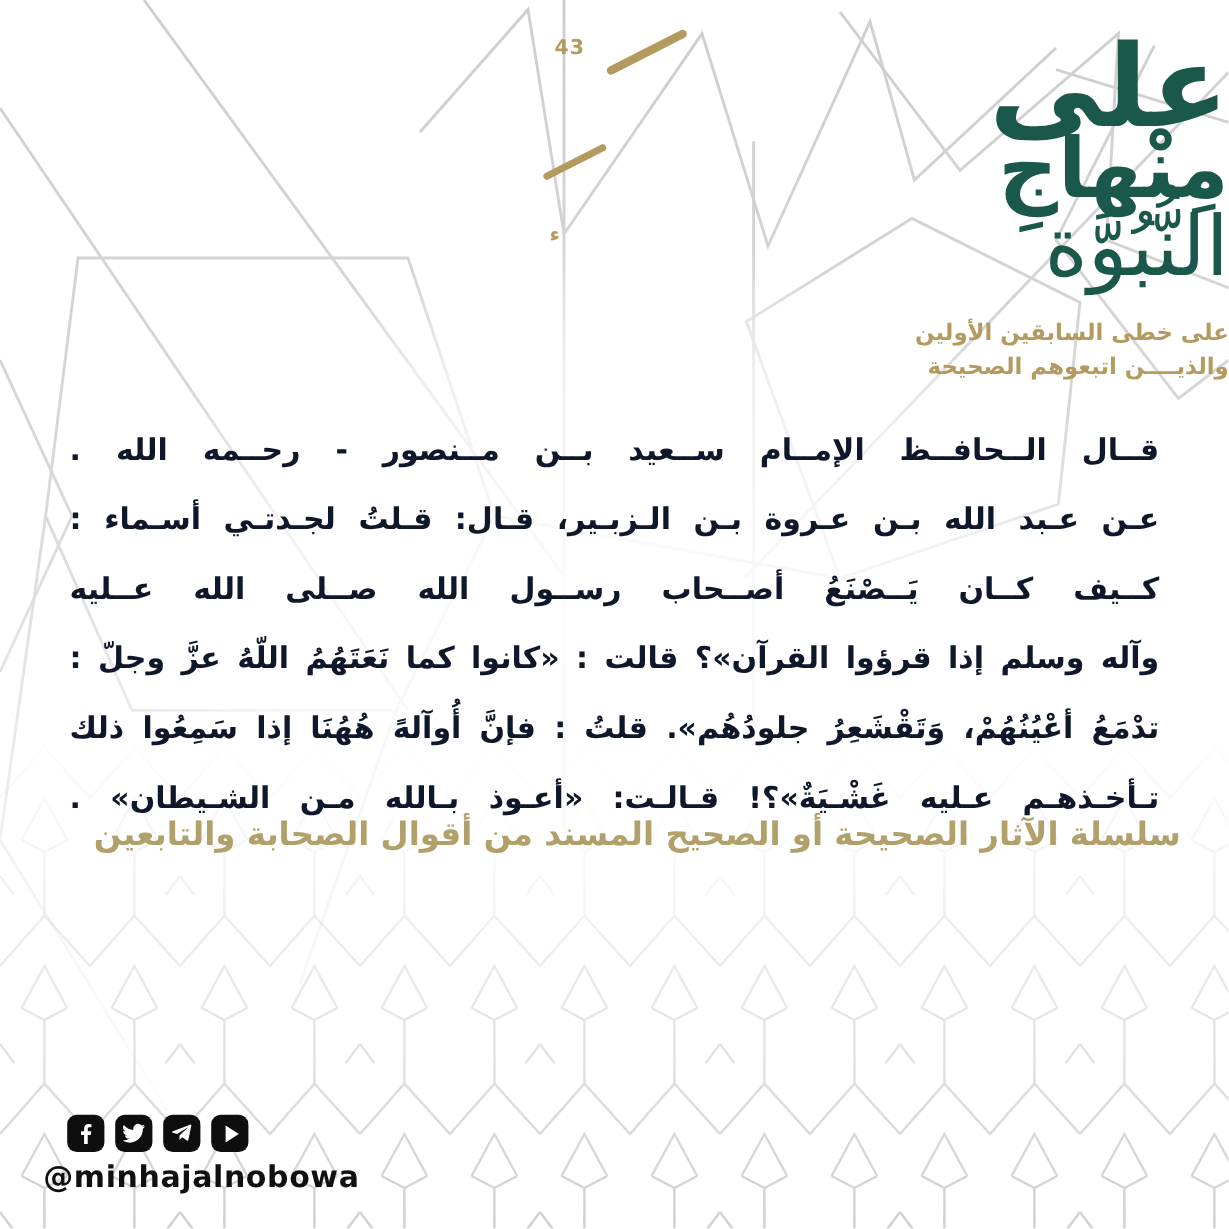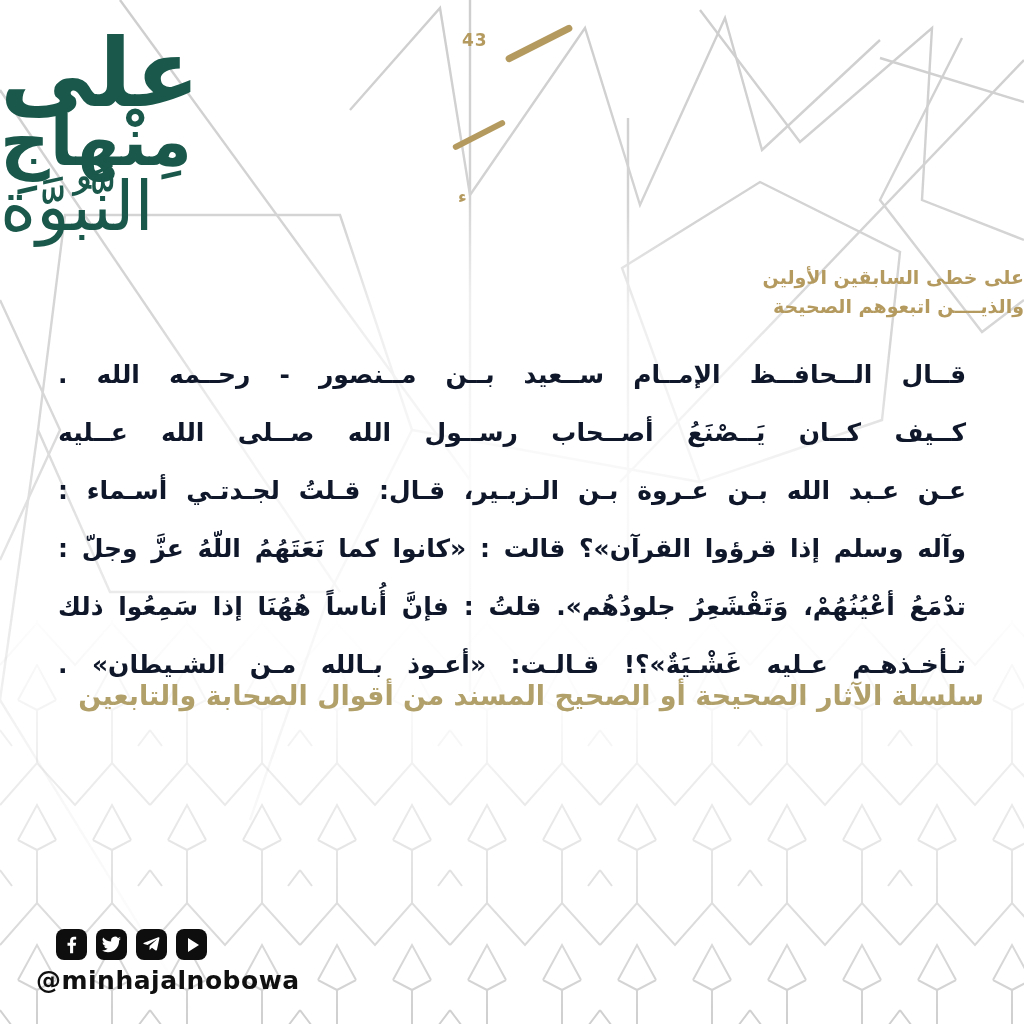--- a/index.html
+++ b/index.html
@@ -8,21 +8,21 @@
     overflow:hidden;font-family:"DejaVu Sans",sans-serif;
   }
   
   .bg-svg{position:absolute;inset:0;z-index:0;}
   .fade{
     position:absolute;inset:0;z-index:1;pointer-events:none;
     background:radial-gradient(ellipse 560px 380px at 50% 49%,
       rgba(255,255,255,.92) 0%, rgba(255,255,255,.6) 55%, rgba(255,255,255,0) 80%);
   }
   
-  .logo{position:absolute;top:26px;left:0;right:0;text-align:left;z-index:2;direction:rtl;}
+  .logo{position:absolute;top:26px;left:0;right:0;text-align:right;z-index:2;direction:rtl;}
   .logo-w1{font-size:95px;line-height:1;font-weight:700;color:#19584a;}
   .logo-w2{font-size:69px;line-height:1;font-weight:700;color:#19584a;margin-top:-14px;}
   .logo-w3{font-size:69px;line-height:1;font-weight:400;color:#19584a;margin-top:-4px;}
   .accent-bar{position:absolute;background:#b49a5e;border-radius:4px;z-index:3;}
   .bar1{left:502px;top:40px;width:74px;height:7px;transform:rotate(-27deg);}
   .bar2{left:450px;top:132px;width:58px;height:6px;transform:rotate(-27deg);}
   .accent-marks{position:absolute;color:#b49a5e;font-weight:700;z-index:3;font-size:17px;letter-spacing:1px;}
   .marks1{left:462px;top:30px;}
   .marks2{left:458px;top:186px;}
   .subtitle{
@@ -122,24 +122,24 @@
   <div class="accent-marks marks1">43</div>
   <div class="accent-marks marks2">ء</div>
 
   <div class="subtitle">
     <div>على خطى السابقين الأولين</div>
     <div>والذيــــن اتبعوهم الصحيحة</div>
   </div>
 
   <div class="body-text">
     <div class="line">قــال الــحافــظ الإمــام ســعيد بــن مــنصور - رحــمه الله .</div>
+    <div class="line">عـن عـبد الله بـن عـروة بـن الـزبـير، قـال: قـلتُ لجـدتـي أسـماء :</div>
     <div class="line">كــيف كــان يَــصْنَعُ أصــحاب رســول الله صــلى الله عــليه</div>
-    <div class="line">عـن عـبد الله بـن عـروة بـن الـزبـير، قـال: قـلتُ لجـدتـي أسـماء :</div>
     <div class="line">وآله وسلم إذا قرؤوا القرآن»؟ قالت : «كانوا كما نَعَتَهُمُ اللّهُ عزَّ وجلّ :</div>
-    <div class="line">تدْمَعُ أعْيُنُهُمْ، وَتَقْشَعِرُ جلودُهُم». قلتُ : فإنَّ أُناساً هُهُنَا إذا سَمِعُوا ذلك</div>
+    <div class="line">تدْمَعُ أعْيُنُهُمْ، وَتَقْشَعِرُ جلودُهُم». قلتُ : فإنَّ أُوآلهً هُهُنَا إذا سَمِعُوا ذلك</div>
     <div class="line">تـأخـذهـم عـليه غَشْـيَةٌ»؟! قـالـت: «أعـوذ بـالله مـن الشـيطان» .</div>
   </div>
 
   <div class="series">سلسلة الآثار الصحيحة أو الصحيح المسند من أقوال الصحابة والتابعين</div>
 
   <div class="social">
     <div class="sicon">
       <svg width="20" height="20" viewBox="0 0 24 24" fill="#ffffff" aria-hidden="true">
         <path d="M15.12 5.32H17V2.14A26 26 0 0 0 14.26 2c-2.72 0-4.58 1.66-4.58 4.7v2.62H6.61v3.56h3.07V22h3.68v-9.12h3.06l.46-3.56h-3.52V7.05c0-1.05.28-1.73 1.76-1.73z"></path>
       </svg>

